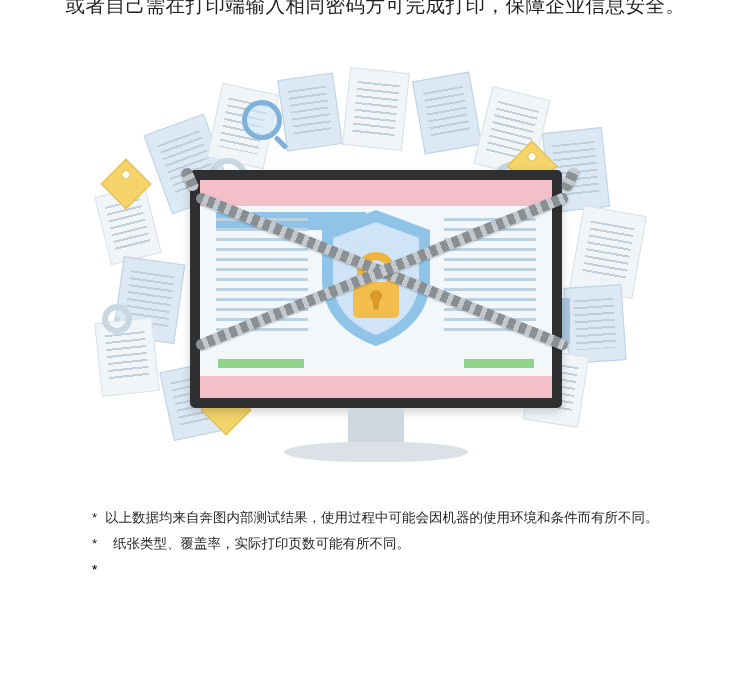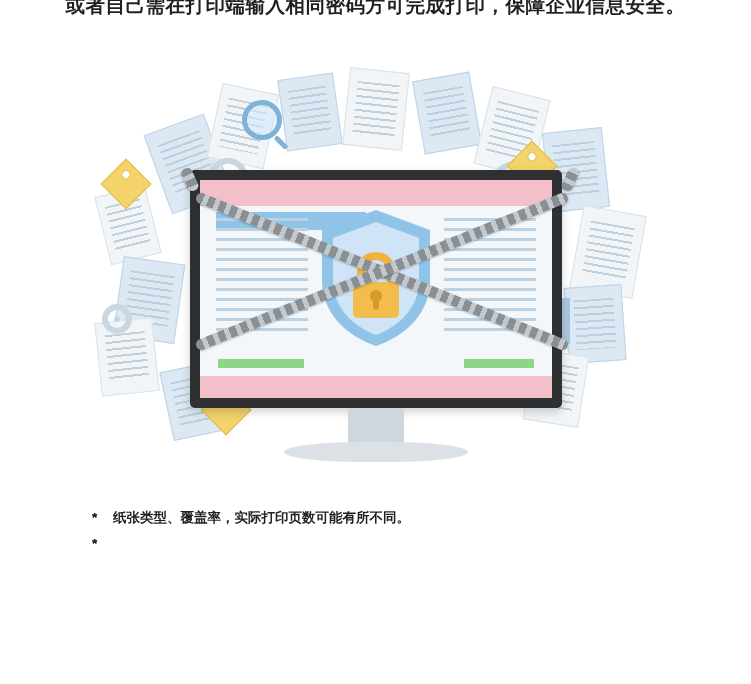--- a/index.html
+++ b/index.html
@@ -12,21 +12,20 @@
     height: 684px;
     font-family: "Liberation Sans", sans-serif;
     color: #2b2b2b;
     position: relative;
     overflow: hidden;
   }
   .page {
     width: 751px;
     height: 684px;
     position: relative;
-    font-weight: bold;
   }
 
   
   .headline {
     position: absolute;
     top: -10px;
     left: 0;
     width: 751px;
     text-align: center;
     font-size: 19.5px;
@@ -339,20 +338,21 @@
       <div class="chain" style="left:82px; top:104px; width:24px; transform:rotate(65deg);"></div>
       <div class="chain" style="left:462px; top:104px; width:24px; transform:rotate(-65deg);"></div>
 
     </div>
   </div>
 
   <div class="notes">
 
     <div class="note">
       <span class="star">*</span>
+      <span>以上数据均来自奔图内部测试结果，使用过程中可能会因机器的使用环境和条件而有所不同。</span>
     </div>
 
     <div class="note">
       <span class="star">*</span>
       <span class="cont">纸张类型、覆盖率，实际打印页数可能有所不同。</span>
     </div>
 
     <div class="note">
       <span class="star">*</span>
     </div>

